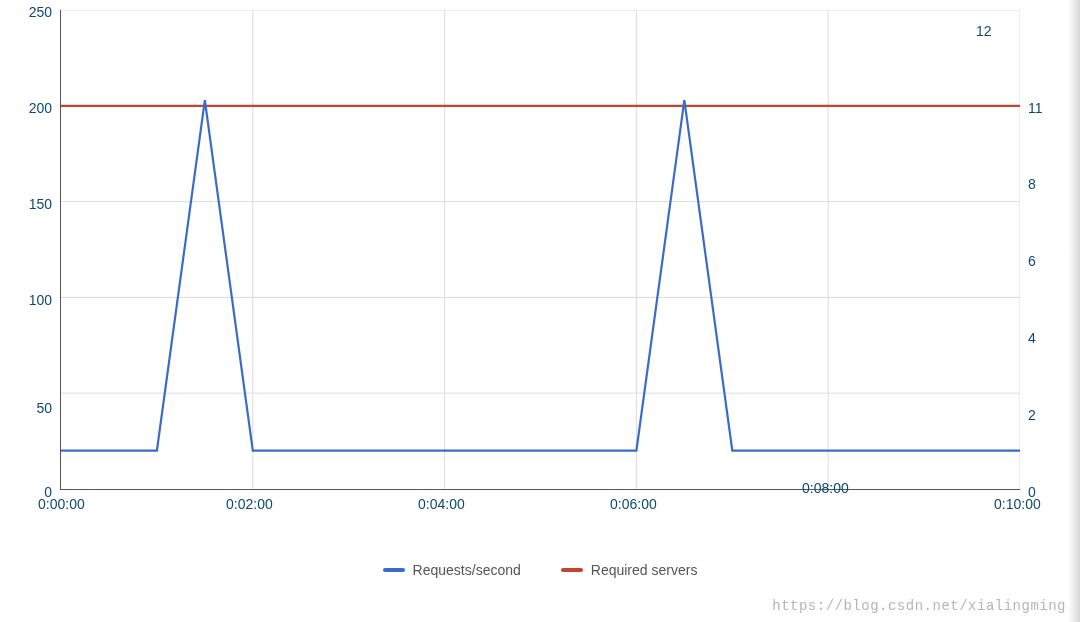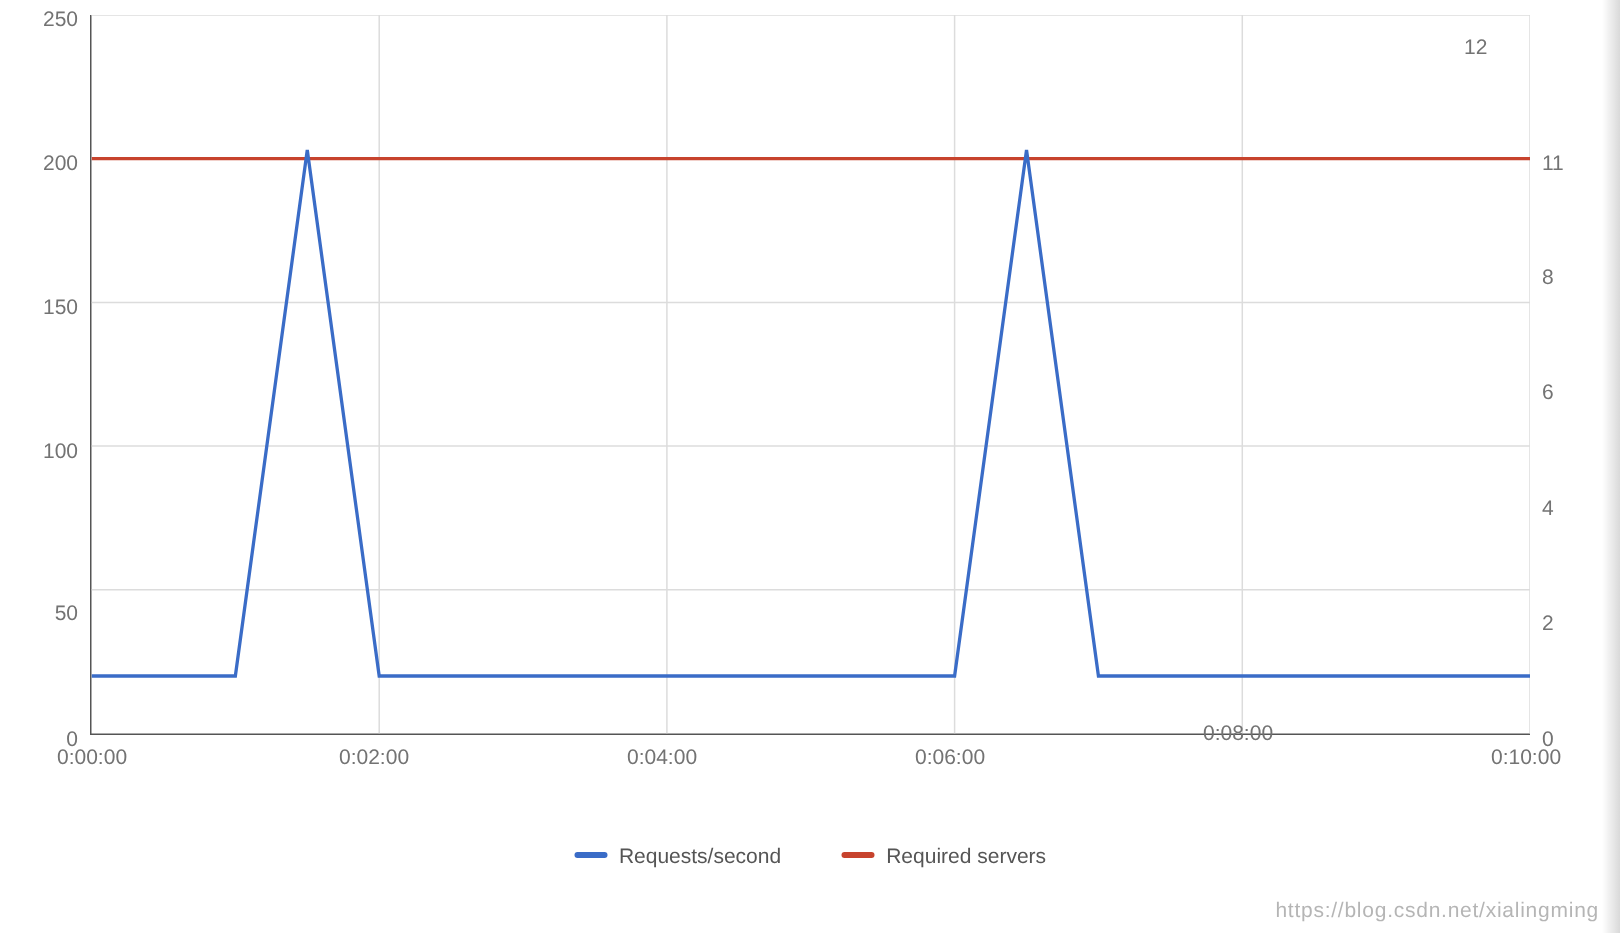--- a/index.html
+++ b/index.html
@@ -47,21 +47,21 @@
     fill: none;
   }
   .series-servers {
     stroke: #c7432d;
     stroke-width: 2.2;
     fill: none;
   }
   .y-tick-left, .y-tick-right, .x-tick {
     position: absolute;
     font-size: 14px;
-    color: #737373;
+    color: #0c4a6e;
     white-space: nowrap;
   }
   .y-tick-left { text-align: right; }
   .y-tick-right { text-align: left; }
   .x-label {
     position: absolute;
     font-size: 14px;
     color: #555;
     left: 0;
     width: 100%;
@@ -96,21 +96,21 @@
     top: 0;
     width: 12px;
     height: 100%;
     background: linear-gradient(to left, rgba(0,0,0,0.15), rgba(0,0,0,0));
     pointer-events: none;
   }
   .watermark {
     position: absolute;
     right: 14px;
     bottom: 8px;
-    font-family: Liberation Sans, sans-serif;
+    font-family: Liberation Mono, monospace;
     font-size: 14px;
     color: rgba(120,120,120,0.55);
     letter-spacing: 0.5px;
     pointer-events: none;
   }
 </style>
 </head>
 <body>
 
 <div class="chart-wrap">

